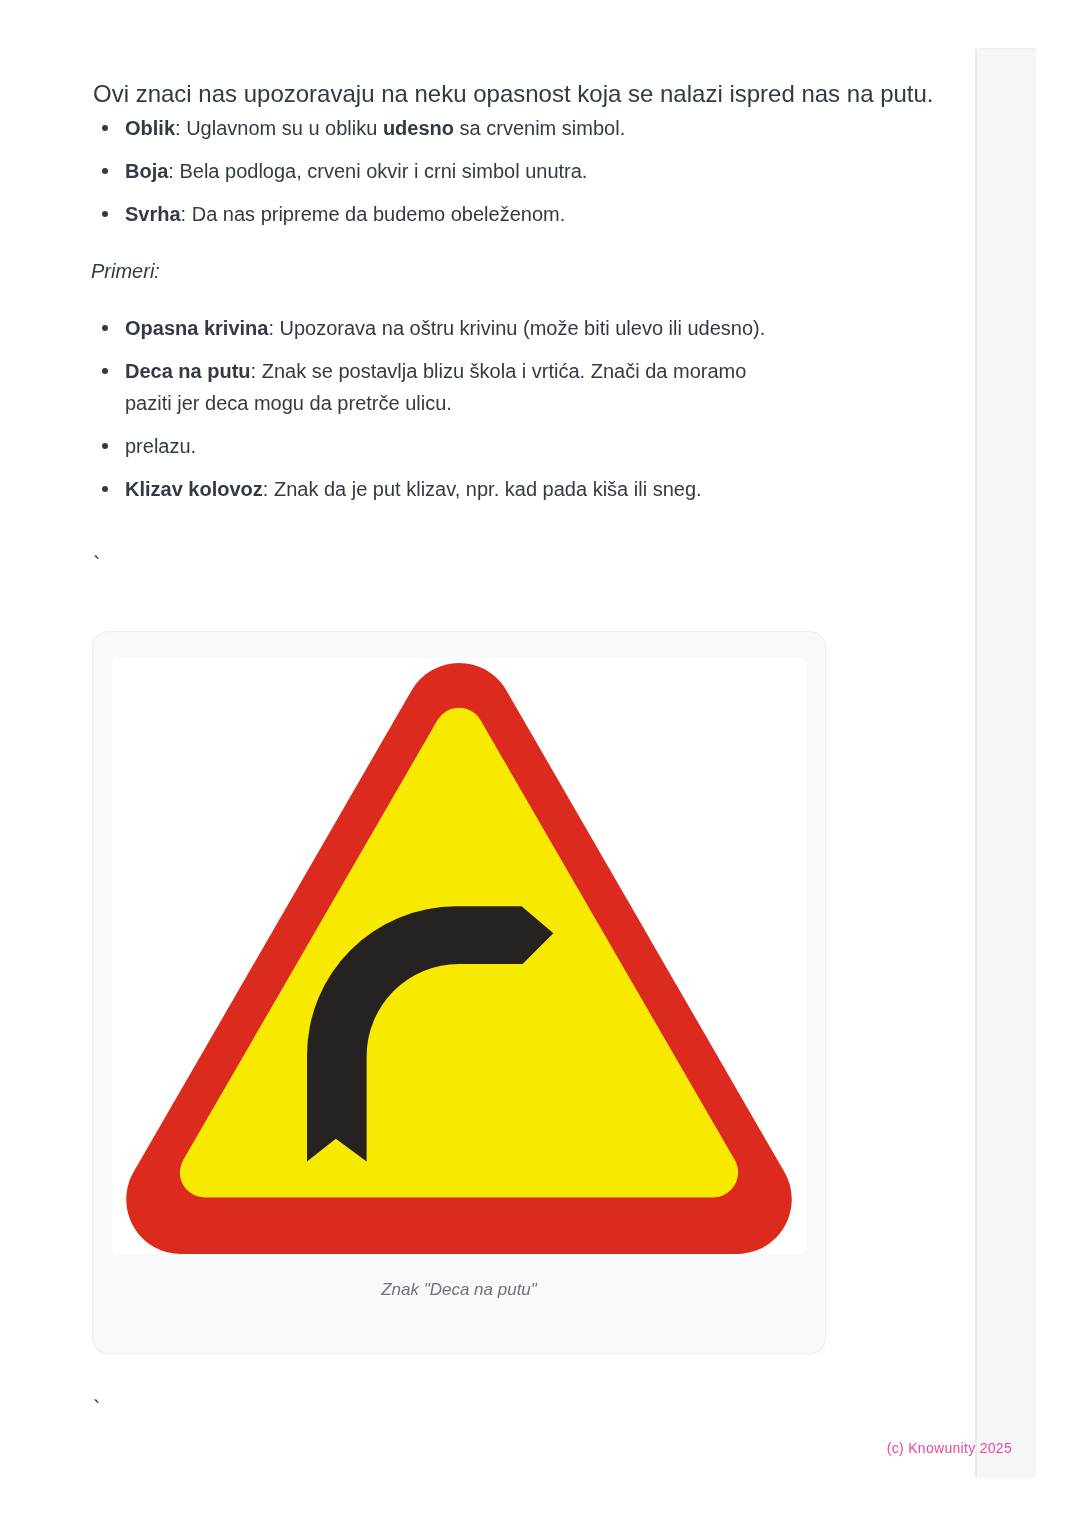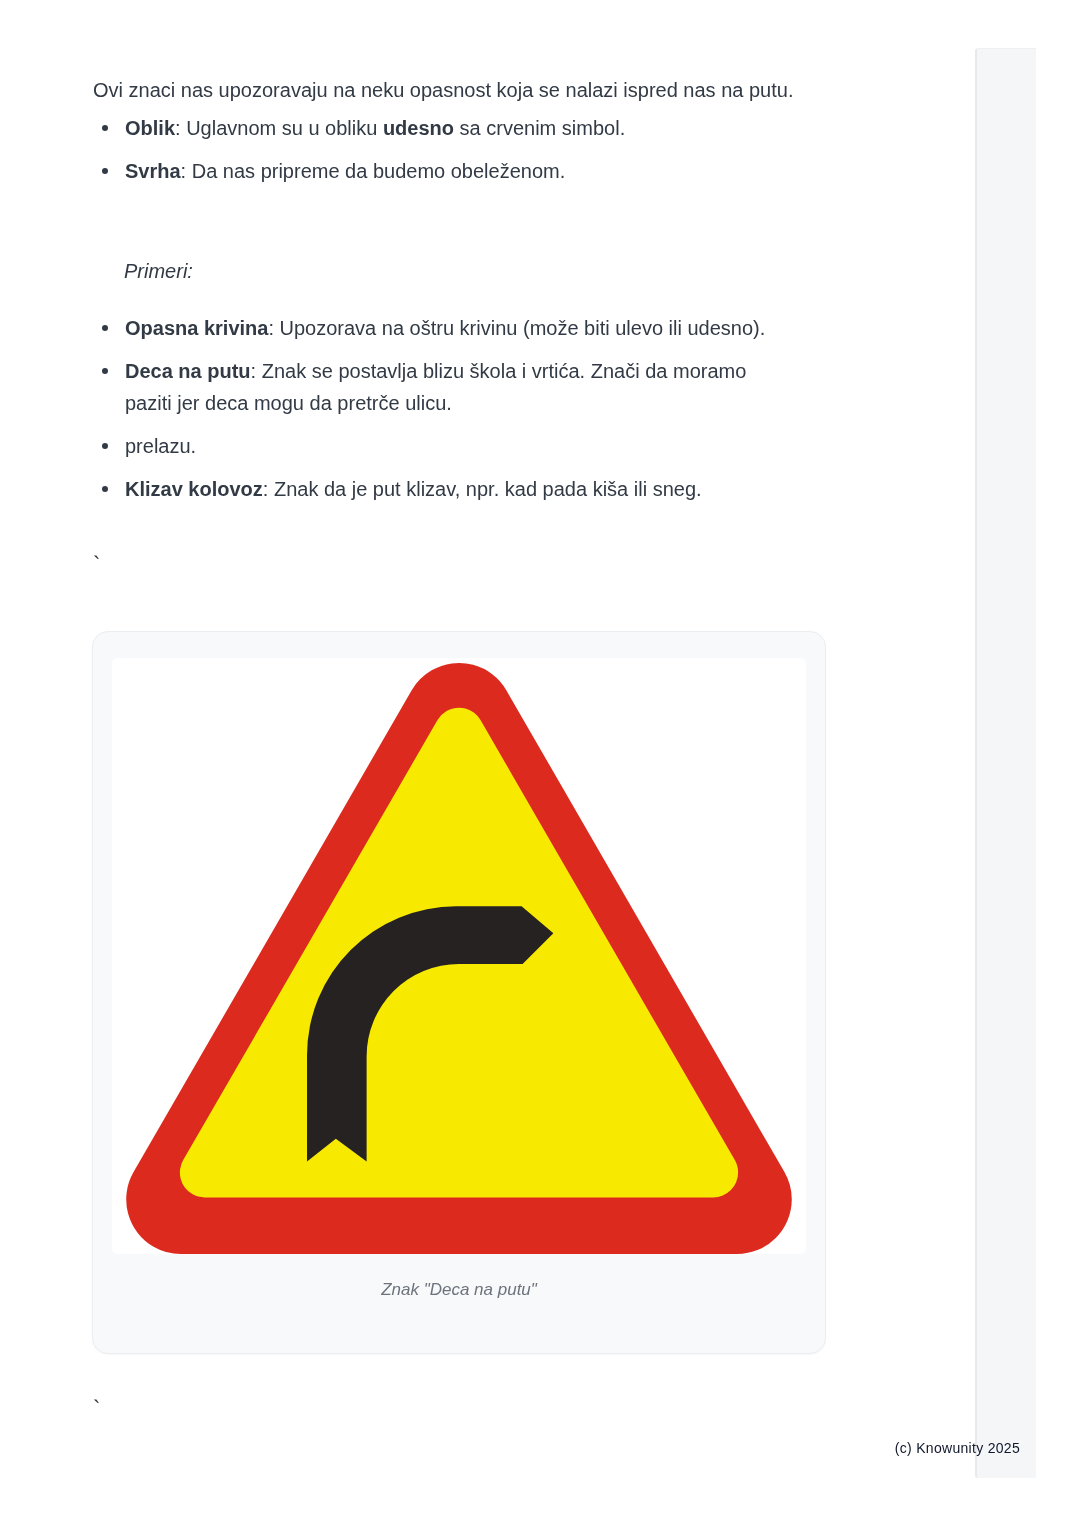--- a/index.html
+++ b/index.html
@@ -4,39 +4,39 @@
 <style>
   html,body{margin:0;padding:0;}
   body{
     width:1080px;height:1528px;position:relative;overflow:hidden;
     background:#ffffff;
     font-family:"Liberation Sans", sans-serif;
     color:#323a45;
   }
   .intro{
     position:absolute;left:93px;top:57px;width:840px;
-    font-size:20px;line-height:26px;white-space:nowrap;
+    font-size:24px;line-height:26px;white-space:nowrap;
   }
   ul.blist{
     position:absolute;left:93px;margin:0;padding:0;list-style:none;width:800px;
   }
   ul.blist li{
     position:relative;padding-left:32px;margin-bottom:11px;
     font-size:20px;line-height:32px;
   }
   .dot{
     position:absolute;left:9px;top:13px;width:6px;height:6px;
     border-radius:50%;background:#323a45;
   }
   .tline{white-space:nowrap;}
   .seg{font-weight:400;}
   .seg.bold{font-weight:700;margin-top:20px;}
   .primeri{
     position:absolute;left:91px;top:258px;
-    font-size:20px;font-style:italic;line-height:26px;margin-left:33px;
+    font-size:20px;font-style:italic;line-height:26px;
   }
   .tick{
     position:absolute;left:93px;font-size:22px;line-height:22px;color:#2d333c;
   }
   .tick1{top:554px;}
   .tick2{top:1398px;}
   .card{
     position:absolute;left:92px;top:631px;width:734px;height:723px;
     box-sizing:border-box;background:#f8f9fb;border:1px solid #ebeef1;
     border-radius:16px;box-shadow:0 1px 2px rgba(30,40,60,0.03);
@@ -51,34 +51,40 @@
     position:absolute;left:0;right:0;top:646px;height:24px;
     text-align:center;font-size:17px;font-style:italic;color:#6d737c;
     line-height:24px;
   }
   .page-edge{
     position:absolute;left:975px;top:48px;width:59px;height:1429px;
     background:#f5f6f8;border-left:2px solid #e7e9ec;border-top:1px solid #eef0f2;
     border-radius:3px 0 0 3px;z-index:1;
   }
   .footer{
-    position:absolute;right:60px;top:1440px;z-index:2;
-    font-size:14px;color:#0f172a;letter-spacing:0.3px;
+    position:absolute;right:68px;top:1440px;z-index:2;
+    font-size:14px;color:#ec4899;letter-spacing:0.3px;
   }
 </style>
 </head>
 <body>
 
 <p class="intro">Ovi znaci nas upozoravaju na neku opasnost koja se nalazi ispred nas na putu.</p>
 
 <ul class="blist" style="top:112px">
     <li>
       <span class="dot"></span>
       <div class="txt">
         <div class="tline"><span class="seg bold">Oblik</span><span class="seg">: Uglavnom su u obliku </span><span class="seg bold">udesno</span><span class="seg"> sa crvenim simbol.</span></div>
+      </div>
+    </li>
+    <li>
+      <span class="dot"></span>
+      <div class="txt">
+        <div class="tline"><span class="seg bold">Boja</span><span class="seg">: Bela podloga, crveni okvir i crni simbol unutra.</span></div>
       </div>
     </li>
     <li>
       <span class="dot"></span>
       <div class="txt">
         <div class="tline"><span class="seg bold">Svrha</span><span class="seg">: Da nas pripreme da budemo obeleženom.</span></div>
       </div>
     </li>
   </ul>
 

